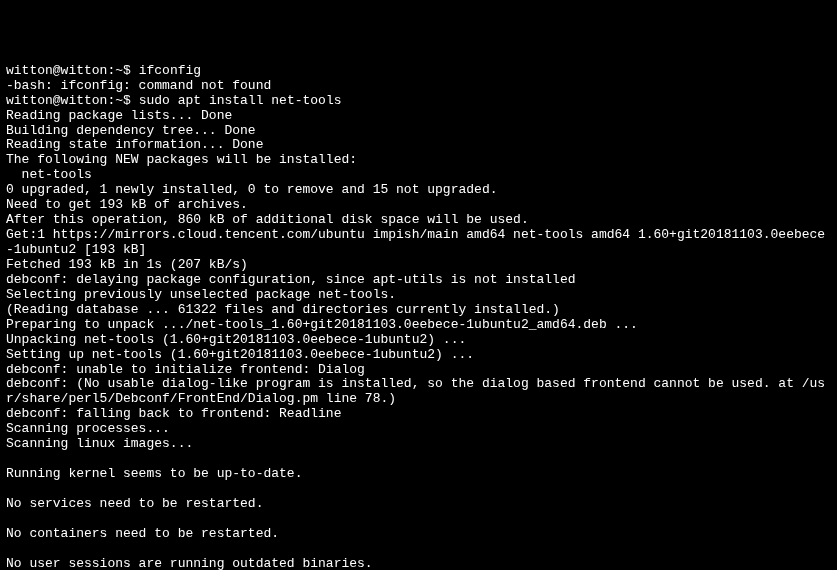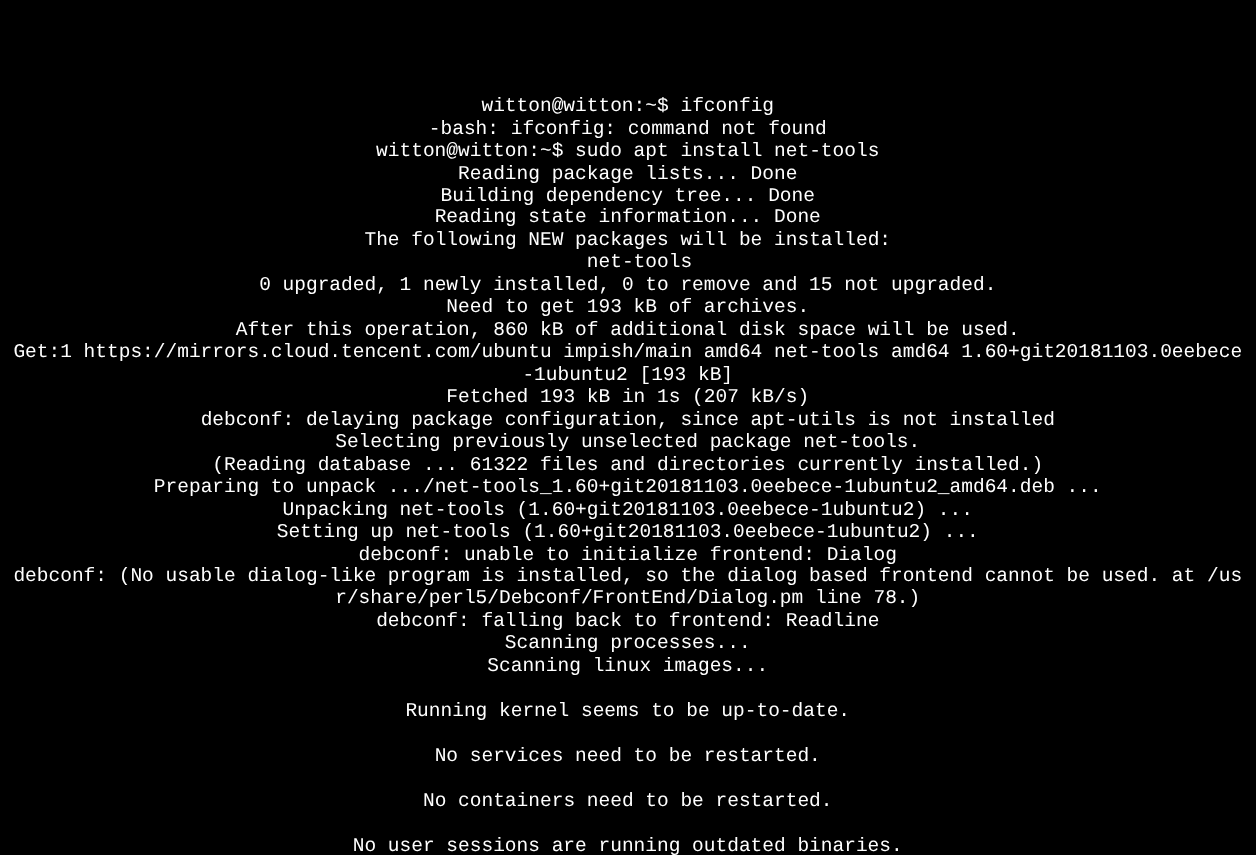--- a/index.html
+++ b/index.html
@@ -15,21 +15,20 @@
       line-height: 1.15;
       padding: 4px 6px;
       width: 837px;
       height: 570px;
       overflow: hidden;
       white-space: pre-wrap;
       word-break: break-all;
     }
     .line {
       display: block;
-      text-align: center;
     }
   </style>
 </head>
 <body>
 
 
 
 <div><span class="line"><span>witton@witton</span><span>:</span><span>~</span><span>$</span> <span>ifconfig</span></span><span class="line">-bash: ifconfig: command not found</span><span class="line"><span>witton@witton</span><span>:</span><span>~</span><span>$</span> <span>sudo apt install net-tools</span></span><span id="output-container"><span class="line">Reading package lists... Done</span><span class="line">Building dependency tree... Done</span><span class="line">Reading state information... Done</span><span class="line">The following NEW packages will be installed:</span><span class="line">  net-tools</span><span class="line">0 upgraded, 1 newly installed, 0 to remove and 15 not upgraded.</span><span class="line">Need to get 193 kB of archives.</span><span class="line">After this operation, 860 kB of additional disk space will be used.</span><span class="line">Get:1 https://mirrors.cloud.tencent.com/ubuntu impish/main amd64 net-tools amd64 1.60+git20181103.0eebece-1ubuntu2 [193 kB]</span><span class="line">Fetched 193 kB in 1s (207 kB/s)</span><span class="line">debconf: delaying package configuration, since apt-utils is not installed</span><span class="line">Selecting previously unselected package net-tools.</span><span class="line">(Reading database ... 61322 files and directories currently installed.)</span><span class="line">Preparing to unpack .../net-tools_1.60+git20181103.0eebece-1ubuntu2_amd64.deb ...</span><span class="line">Unpacking net-tools (1.60+git20181103.0eebece-1ubuntu2) ...</span><span class="line">Setting up net-tools (1.60+git20181103.0eebece-1ubuntu2) ...</span><span class="line">debconf: unable to initialize frontend: Dialog</span><span class="line">debconf: (No usable dialog-like program is installed, so the dialog based frontend cannot be used. at /usr/share/perl5/Debconf/FrontEnd/Dialog.pm line 78.)</span><span class="line">debconf: falling back to frontend: Readline</span><span class="line">Scanning processes...</span><span class="line">Scanning linux images...</span><span class="line">&nbsp;</span><span class="line">Running kernel seems to be up-to-date.</span><span class="line">&nbsp;</span><span class="line">No services need to be restarted.</span><span class="line">&nbsp;</span><span class="line">No containers need to be restarted.</span><span class="line">&nbsp;</span><span class="line">No user sessions are running outdated binaries.</span></span></div>
 
 

